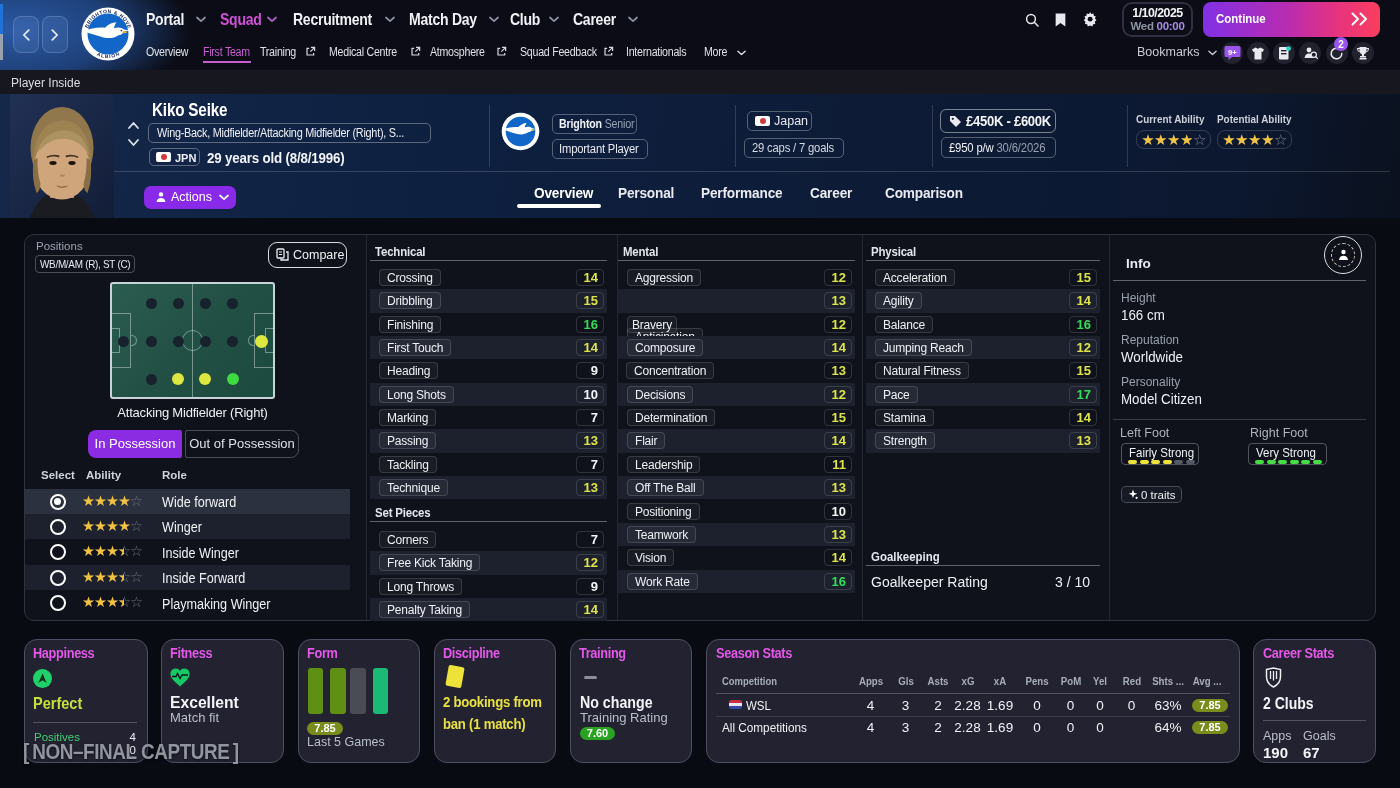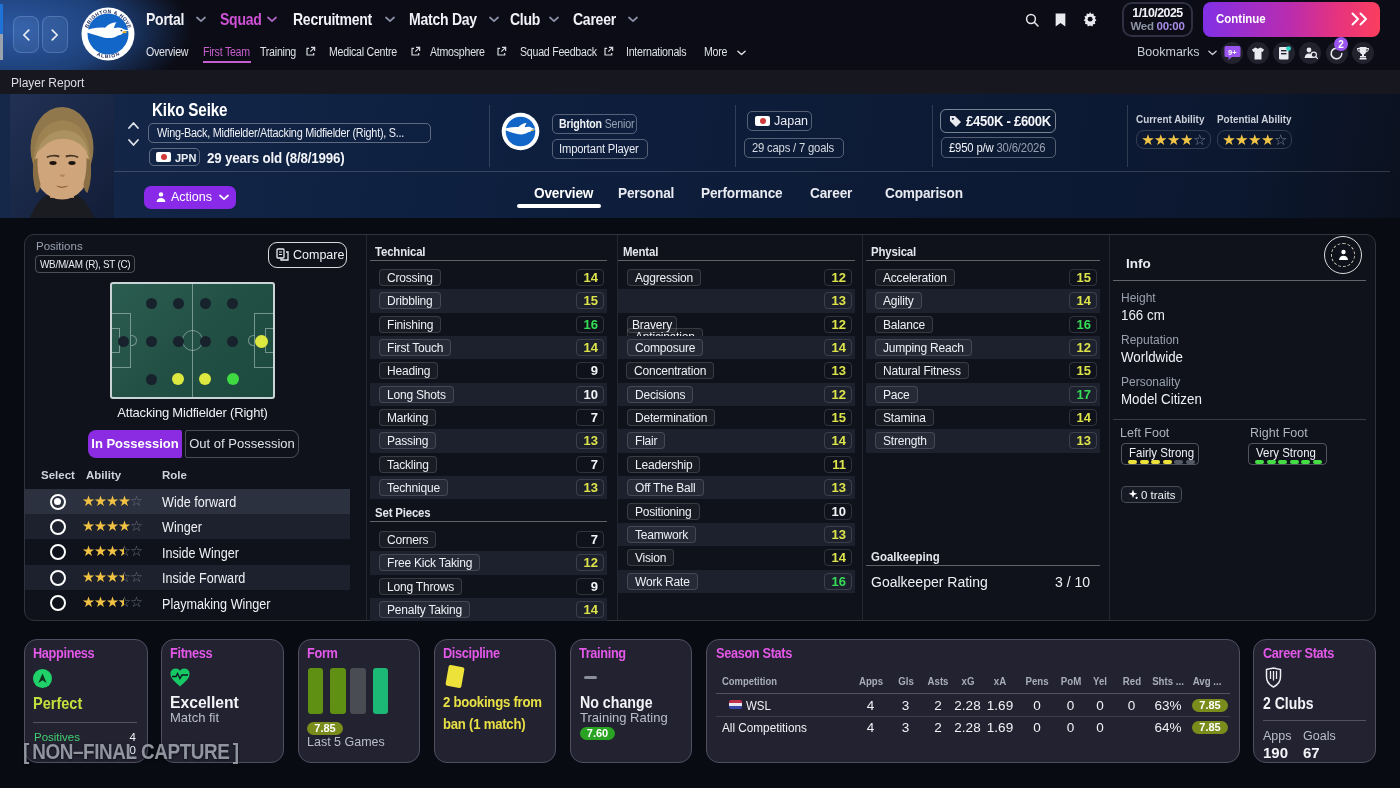--- a/index.html
+++ b/index.html
@@ -163,21 +163,21 @@
     <svg class="abs" style="left:1329px;top:46px;" width="15" height="15" viewBox="0 0 15 15" fill="none">
       <path d="M12.8 7.5A5.3 5.3 0 1 1 9.5 2.6" stroke="#e9eaf0" stroke-width="1.5" stroke-linecap="round"></path>
       <path d="M9.2 0.5l1 2.6-2.7.8" fill="#e9eaf0"></path>
     </svg>
     <div class="abs" style="left:1334px;top:37px;width:14px;height:14px;border-radius:50%;background:#9a55f0;color:#fff;font-size:10px;font-weight:bold;text-align:center;line-height:15px;">2</div>
     <svg class="abs" style="left:1356px;top:46px;" width="14" height="14" viewBox="0 0 14 14" fill="#e9eaf0">
       <path d="M3.5 1h7v1H13c0 2.5-1.2 4-2.8 4.3A3.6 3.6 0 0 1 8 8.4V10h2v1.5H4V10h2V8.4a3.6 3.6 0 0 1-2.2-2.1C2.2 6 1 4.5 1 2h2.5zM2.2 3c.1 1.4.7 2.3 1.5 2.6A6.6 6.6 0 0 1 3.5 3zm9.6 0h-1.3a6.6 6.6 0 0 1-.2 2.6c.8-.3 1.4-1.2 1.5-2.6z"></path>
       <rect x="3.5" y="12" width="7" height="1.5"></rect>
     </svg>
     <div class="abs" style="left:0;top:70px;width:1400px;height:24px;background:#17171f;"></div>
-    <div class="abs" style="left:11px;top:76px;font-size:12px;color:#dcdde3;font-weight:normal;white-space:nowrap;">Player Report</div>
+    <div class="abs" style="left:11px;top:76px;font-size:12px;color:#dcdde3;font-weight:normal;white-space:nowrap;">Player Inside</div>
     <div class="abs" style="left:0;top:94px;width:1400px;height:124px;background:linear-gradient(100deg,#15284a 0%,#0e2040 32%,#0d1b36 62%,#0c1830 88%,#0b111e 100%);"></div>
     <svg class="abs" style="left:10px;top:94px;" width="104" height="124" viewBox="0 0 104 124">
 <defs>
         <linearGradient id="pg" x1="0" y1="0" x2="1" y2="1">
           <stop offset="0" stop-color="#213155"></stop>
           <stop offset="1" stop-color="#121d37"></stop>
         </linearGradient>
       </defs>
 <rect width="104" height="124" fill="url(#pg)"></rect>
 <path d="M20 124 Q28 102 44 98 L60 98 Q76 102 84 124 Z" fill="#1b1c22"></path>
@@ -291,21 +291,21 @@
     <div class="abs" style="left:145.5px;top:335.5px;width:11.0px;height:11.0px;border-radius:50%;background:#17222d;"></div>
     <div class="abs" style="left:172.5px;top:335.5px;width:11.0px;height:11.0px;border-radius:50%;background:#17222d;"></div>
     <div class="abs" style="left:199.5px;top:335.5px;width:11.0px;height:11.0px;border-radius:50%;background:#17222d;"></div>
     <div class="abs" style="left:226.5px;top:335.5px;width:11.0px;height:11.0px;border-radius:50%;background:#17222d;"></div>
     <div class="abs" style="left:254.5px;top:334.5px;width:13.0px;height:13.0px;border-radius:50%;background:#dce73f;"></div>
     <div class="abs" style="left:145.5px;top:373.5px;width:11.0px;height:11.0px;border-radius:50%;background:#17222d;"></div>
     <div class="abs" style="left:172px;top:373px;width:12px;height:12px;border-radius:50%;background:#dce73f;"></div>
     <div class="abs" style="left:199px;top:373px;width:12px;height:12px;border-radius:50%;background:#dce73f;"></div>
     <div class="abs" style="left:227px;top:373px;width:12px;height:12px;border-radius:50%;background:#3fd942;"></div>
     <div class="abs" style="left:110px;top:405px;width:165px;text-align:center;font-size:13px;color:#eef0f4;white-space:nowrap;letter-spacing:-0.2px;">Attacking Midfielder (Right)</div>
-    <div class="abs" style="left:88px;top:430px;width:94px;height:28px;background:#8b2be2;border-radius:8px 2px 2px 8px;color:#fff;font-size:13px;font-weight:bold;text-align:center;line-height:28px;">In Possession</div>
+    <div class="abs" style="left:88px;top:430px;width:94px;height:28px;background:#8b2be2;border-radius:8px 2px 2px 8px;color:#fff;font-size:13px;font-weight:normal;text-align:center;line-height:28px;">In Possession</div>
     <div class="abs" style="left:185px;top:430px;width:114px;height:28px;border:1px solid rgba(255,255,255,0.25);border-radius:2px 8px 8px 2px;color:#dde0e7;font-size:13px;text-align:center;line-height:26px;">Out of Possession</div>
     <div class="abs" style="left:41px;top:469px;font-size:11.5px;color:#ced3db;font-weight:bold;white-space:nowrap;">Select</div>
     <div class="abs" style="left:86px;top:469px;font-size:11.5px;color:#ced3db;font-weight:bold;white-space:nowrap;">Ability</div>
     <div class="abs" style="left:162px;top:469px;font-size:11.5px;color:#ced3db;font-weight:bold;white-space:nowrap;">Role</div>
     <div class="abs" style="left:25px;top:489.0px;width:325px;height:25px;background:#2c3140;"></div>
     <div class="abs" style="left:49.5px;top:493.5px;width:16px;height:16px;border:2.2px solid #fff;border-radius:50%;display:flex;align-items:center;justify-content:center;">
       <div style="width:7px;height:7px;border-radius:50%;background:#fff;"></div>
     </div>
     <div class="abs" style="left:82px;top:492.5px;font-size:14.5px;letter-spacing:-1px;white-space:nowrap;"><span style="color:#f2c243;">★★★★</span><span style="color:#6a7080;">☆</span></div>
     <div class="abs" style="left:162px;top:494.0px;font-size:14px;color:#f0f2f5;font-weight:normal;white-space:nowrap;transform:scaleX(0.9);transform-origin:left;">Wide forward</div>

